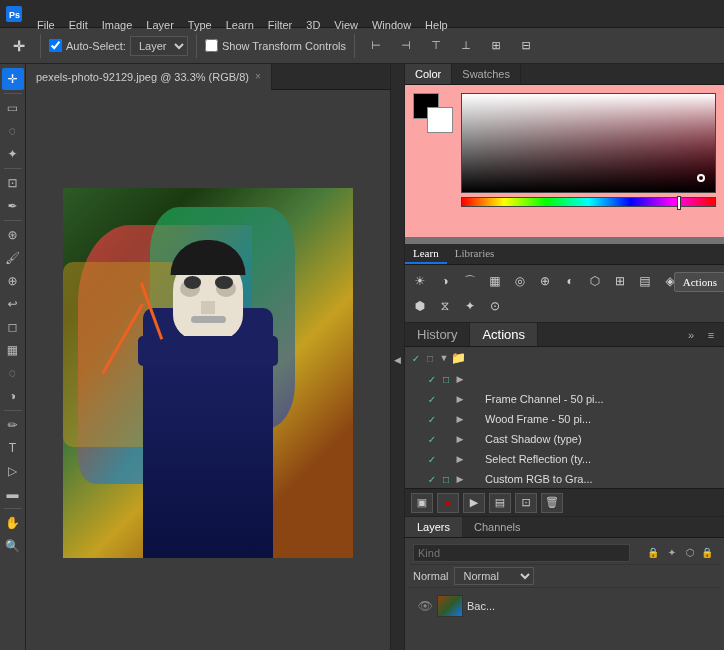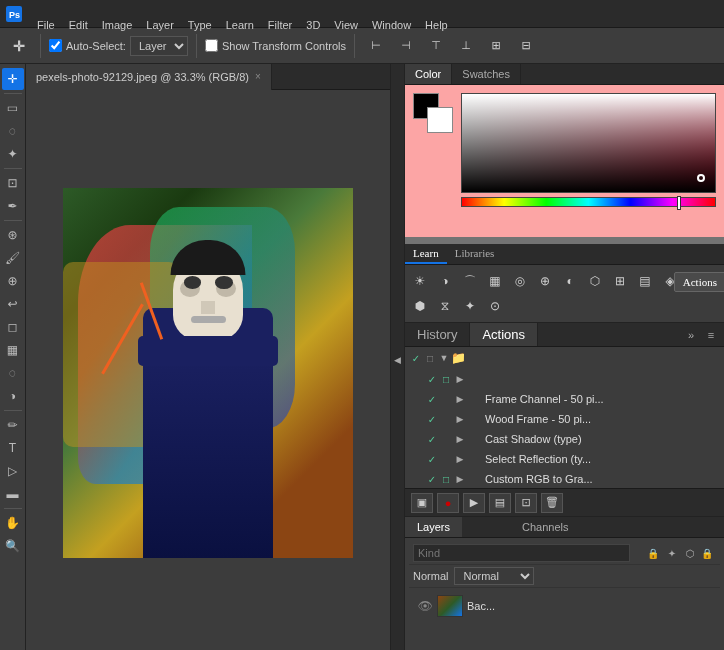--- a/index.html
+++ b/index.html
@@ -70,25 +70,25 @@
     .check-col { width: 14px; text-align: center; font-size: 10px; color: #5c9; }
     .modal-col { width: 14px; text-align: center; font-size: 10px; color: #888; }
     .expand-col { width: 14px; text-align: center; font-size: 9px; color: #aaa; }
     .folder-icon { width: 16px; text-align: center; font-size: 12px; }
     .action-name { flex: 1; font-size: 11px; color: #ddd; padding-left: 2px; white-space: nowrap; overflow: hidden; text-overflow: ellipsis; }
     #actions-bottom { height: 28px; background: #2b2b2b; border-top: 1px solid #1a1a1a; display: flex; align-items: center; padding: 0 6px; gap: 4px; }
     .action-bottom-btn { width: 22px; height: 20px; display: flex; align-items: center; justify-content: center; background: #3c3c3c; border: 1px solid #555; cursor: pointer; color: #ccc; font-size: 11px; }
 
     
     #layers-panel { height: 140px; background: #3c3c3c; border-top: 1px solid #222; display: flex; flex-direction: column; }
-    #layers-tabs { display: flex; background: #2b2b2b; border-bottom: 1px solid #1a1a1a; gap: 48px; }
+    #layers-tabs { display: flex; background: #2b2b2b; border-bottom: 1px solid #1a1a1a; }
     .layers-tab { padding: 4px 12px; font-size: 11px; color: #aaa; cursor: pointer; }
     .layers-tab.active { background: #3c3c3c; color: #fff; }
     #layers-content { flex: 1; padding: 4px; }
-    #layers-toolbar { display: flex; align-items: center; gap: 16px; padding: 2px 4px; border-bottom: 1px solid #333; }
+    #layers-toolbar { display: flex; gap: 16px; padding: 2px 4px; border-bottom: 1px solid #333; }
     .layers-mode { background: #3a3a3a; border: 1px solid #555; color: #ccc; font-size: 11px; height: 18px; padding: 0 4px; width: 80px; }
     .layers-search { background: #2a2a2a; border: 1px solid #444; color: #ccc; font-size: 11px; height: 18px; padding: 0 4px; flex: 1; }
     .lock-btns { display: flex; gap: 2px; }
     .lock-btn { width: 16px; height: 16px; display: flex; align-items: center; justify-content: center; cursor: pointer; color: #aaa; font-size: 10px; }
     #layer-items { padding: 4px; }
     .layer-item { display: flex; align-items: center; height: 28px; gap: 4px; padding: 0 4px; cursor: pointer; }
     .layer-thumb { width: 26px; height: 22px; background: #555; border: 1px solid #333; overflow: hidden; }
     .layer-name { font-size: 11px; color: #ddd; }
     .layer-visibility { width: 16px; height: 16px; display: flex; align-items: center; justify-content: center; font-size: 12px; color: #888; }
 

